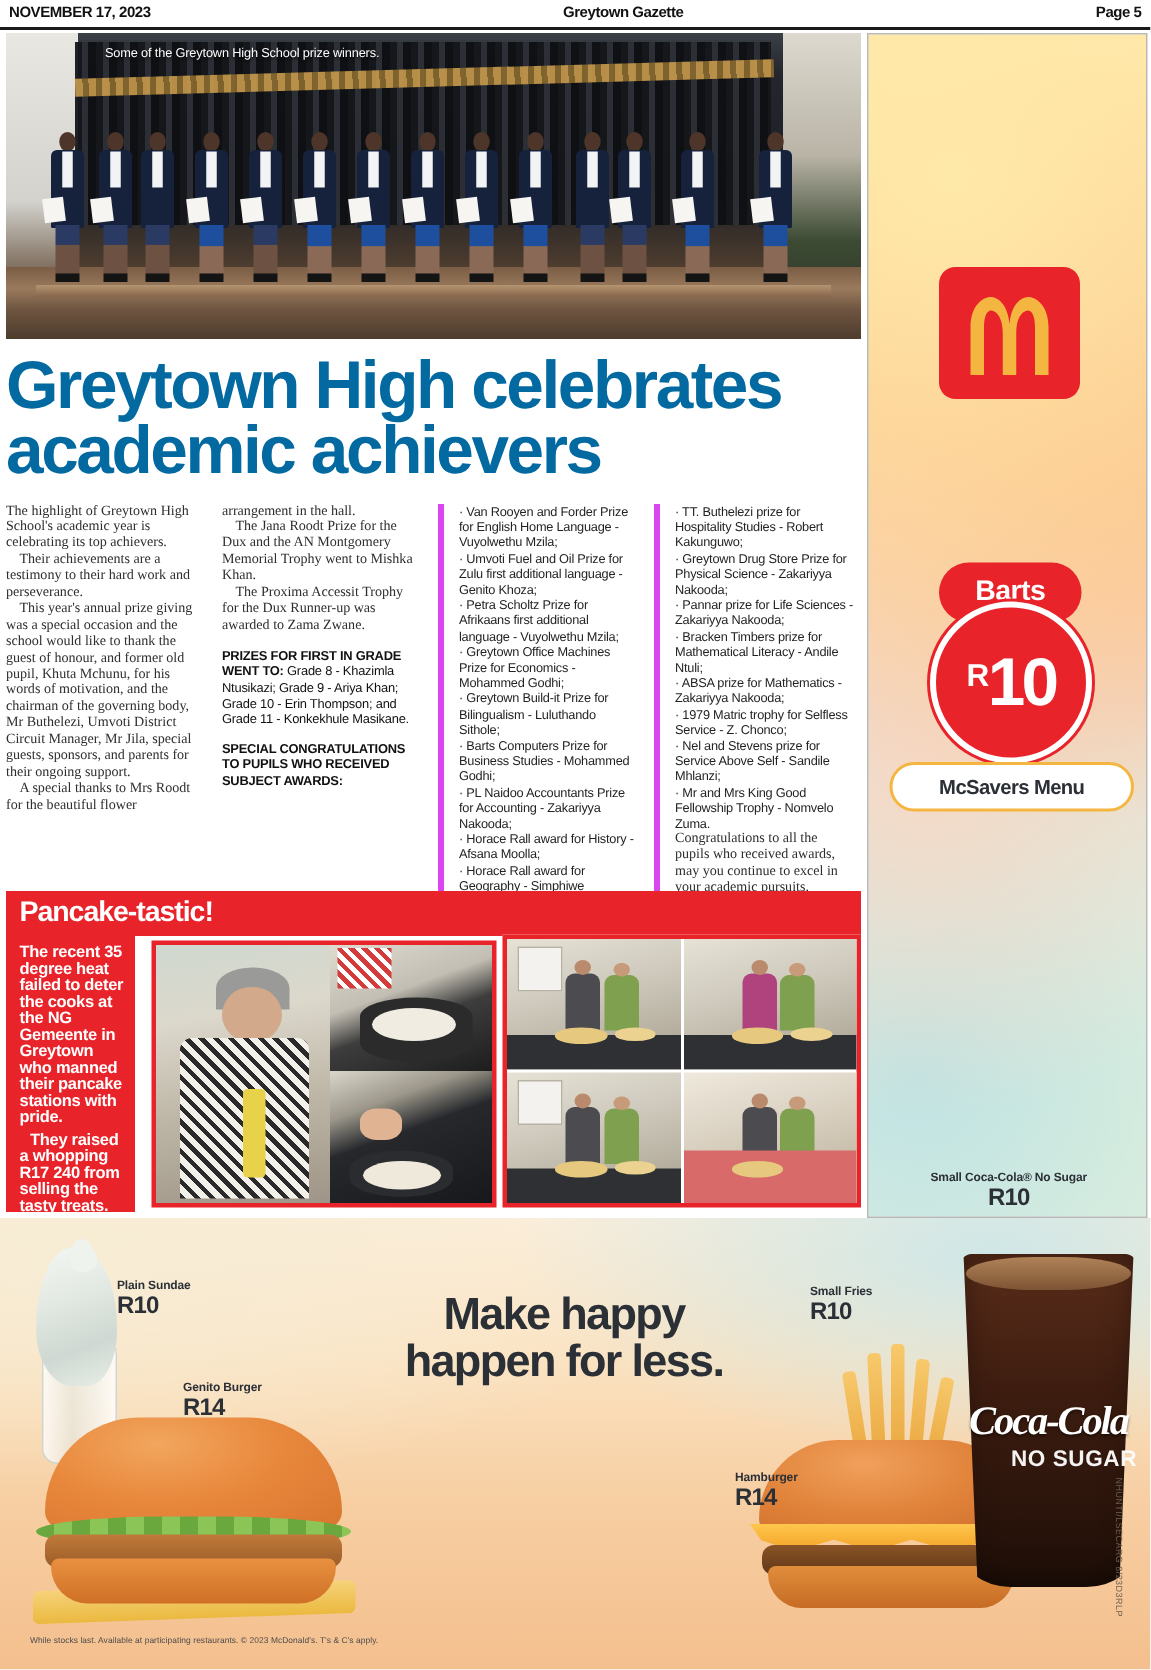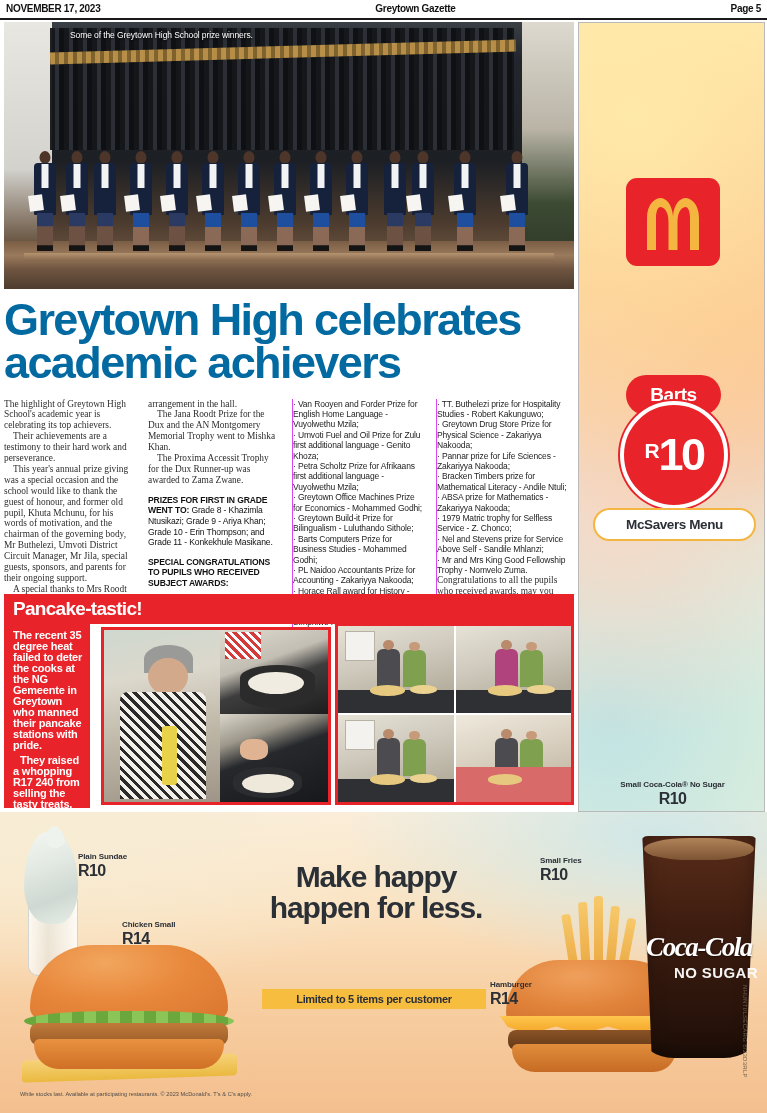--- a/index.html
+++ b/index.html
@@ -58,21 +58,21 @@
     position: absolute;
     top: 22px; left: 4px;
     width: 570px;
     height: 790px;
   }
 
   
   .hero-photo {
     position: relative;
     width: 570px;
-    height: 267px;
+    height: 204px;
     overflow: hidden;
     background: #2b2f36;
   }
   .hero-stage {
     position: absolute;
     inset: 0;
     background:
       linear-gradient(180deg, #3a3f46 0%, #23262c 14%, #1c1f24 52%, #4b3b2e 75%, #6d5440 88%, #8a6d52 100%);
   }
   .hero-curtain {
@@ -190,21 +190,21 @@
     margin-top: 9px;
   }
   .sub-head .lead-in { font-weight: bold; }
   .run-on { font-weight: normal; }
   .award-item {
     font-size: 8.5px;
     line-height: 10.4px;
     color: #232323;
     letter-spacing: -0.15px;
   }
-  .col-rule { border-left: 1px solid #d946ef; }
+  .col-rule { border-left: 4px solid #d946ef; padding-left: 10px; }
   .mt6 { margin-top: 6px; }
 
   
   .pancake {
     position: absolute;
     top: 594px; left: 4px;
     width: 570px;
     height: 214px;
   }
   .pancake-banner {
@@ -871,32 +871,29 @@
       <span class="bot-bun"></span>
   </div>
   <div class="coke">
     <span class="glass"></span>
       <span class="foam"></span>
     <span class="wordmark">Coca-Cola</span>
     <span class="nosugar">NO SUGAR</span>
   </div>
 
   <div class="ad-slogan">Make happy happen for less.</div>
-  <div class="ad-limit">
-    <span>Limited to 5 items per customer</span>
-  </div>
   <div class="ad-fineprint">While stocks last. Available at participating restaurants. © 2023 McDonald's. T's &amp; C's apply.</div>
   <div class="ad-code">NHUNTI/LSECARG 8/23D3RLP</div>
 
   <div class="prod-label lbl-sundae">
     <div class="nm">Plain Sundae</div>
     <div class="pr">R10</div>
   </div>
   <div class="prod-label lbl-chicken">
-    <div class="nm">Chicken Small</div>
+    <div class="nm">Genito Burger</div>
     <div class="pr">R14</div>
   </div>
   <div class="prod-label lbl-fries">
     <div class="nm">Small Fries</div>
     <div class="pr">R10</div>
   </div>
   <div class="prod-label lbl-hamburger">
     <div class="nm">Hamburger</div>
     <div class="pr">R14</div>
   </div>

